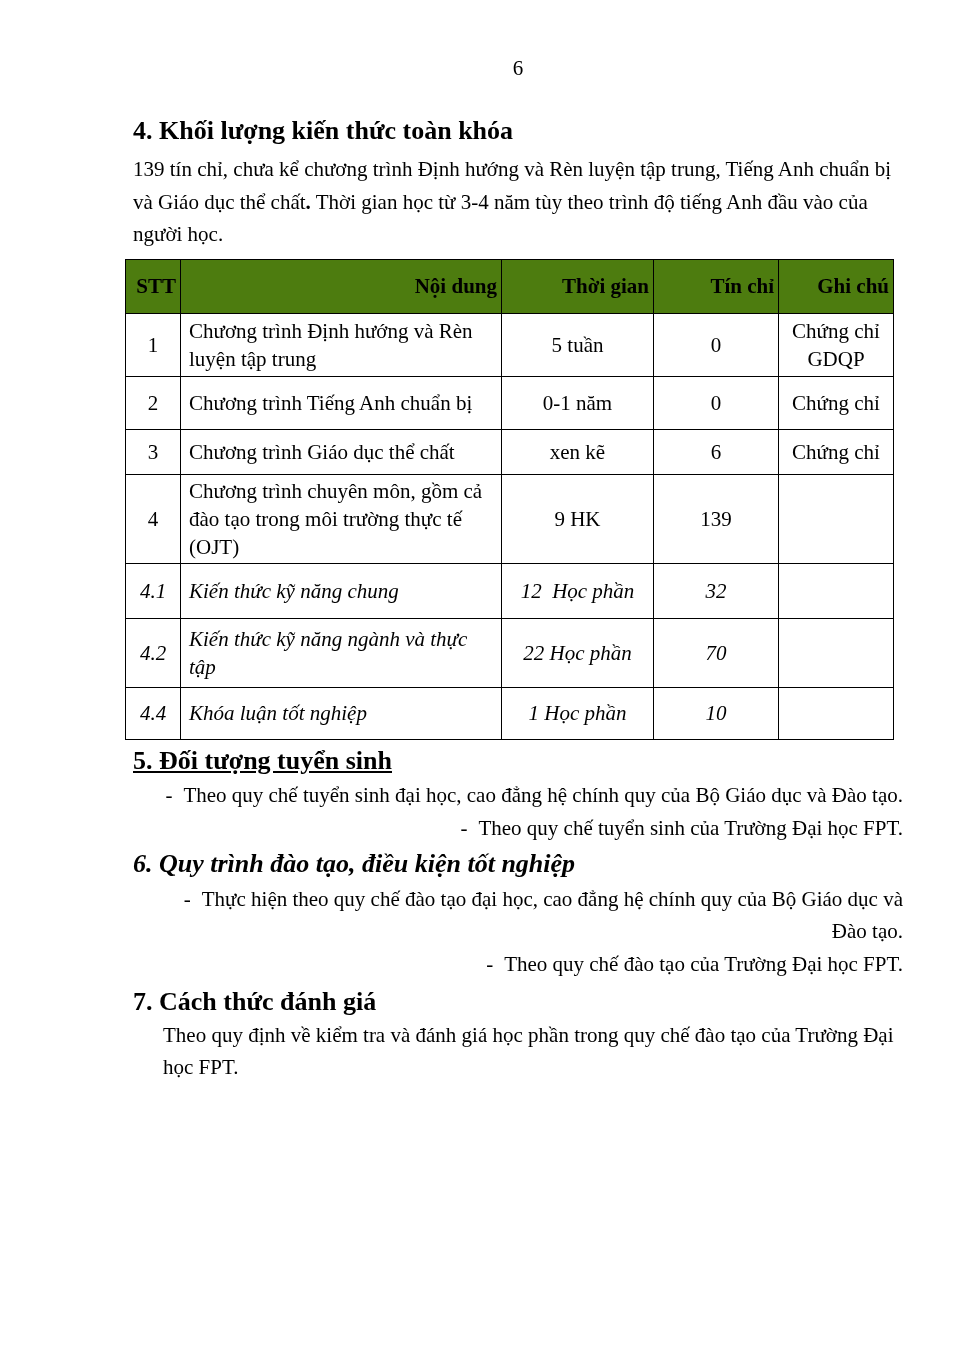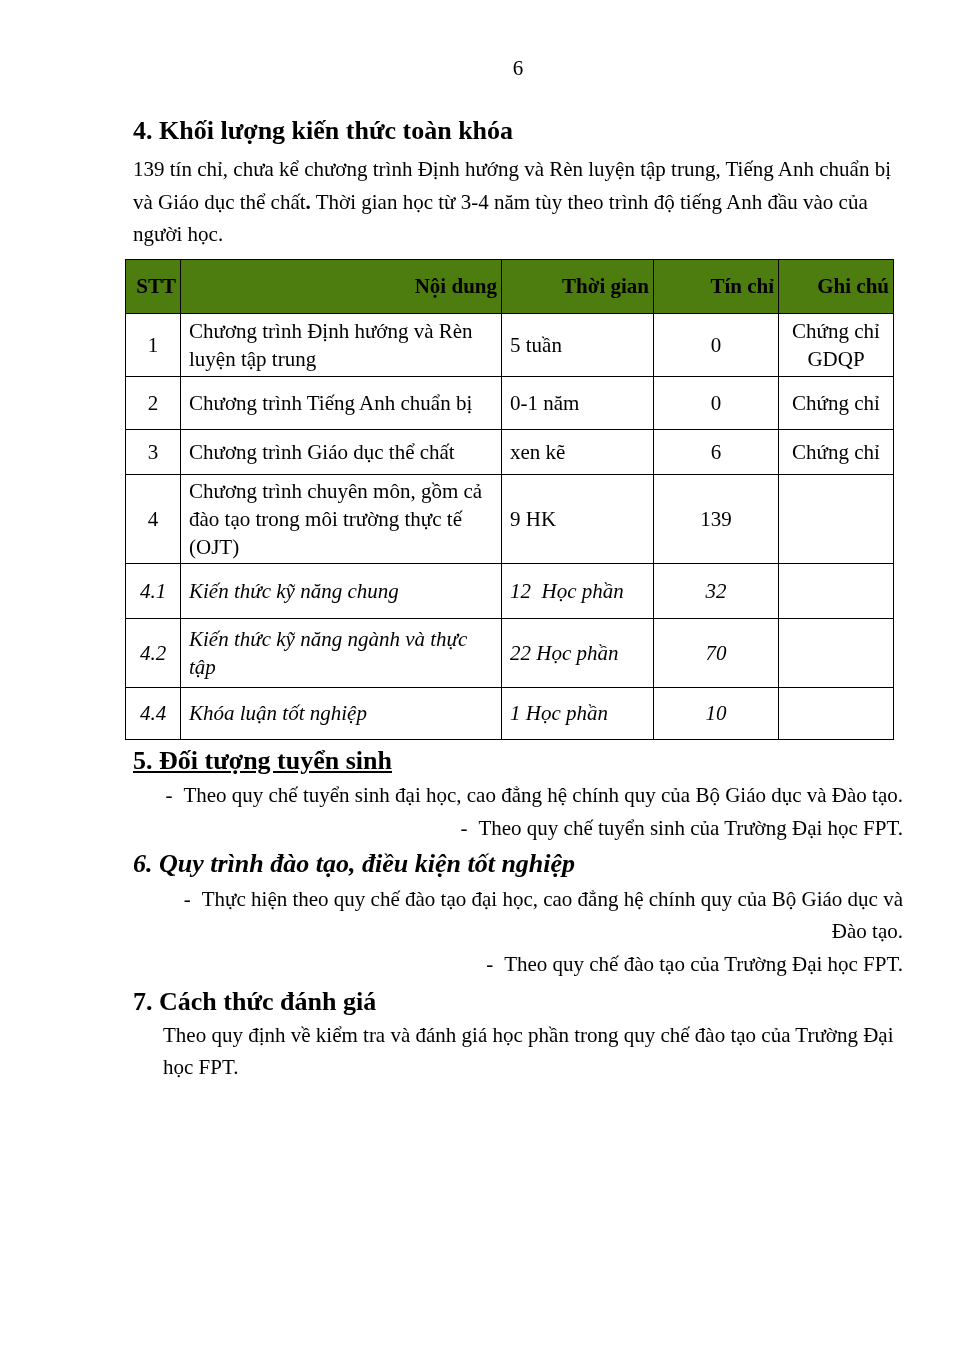--- a/index.html
+++ b/index.html
@@ -44,21 +44,21 @@
   table.curriculum th {
     background: #4d7c0f;
     font-weight: 700;
     text-align: right;
     line-height: 26px;
     padding: 4px 4px;
   }
   th.th-stt { word-break: break-all; }
   td.c { text-align: center; }
   td.l { text-align: left; padding-left: 10px; padding-right: 8px; }
-  td.time { white-space: pre-wrap; }
+  td.time { text-align: center; white-space: pre-wrap; }
   tr.italic-row td { font-style: italic; }
 
   .bullets { margin-top: 2px; text-align: right; }
   .bullet { margin: 0; padding-left: 58px; text-indent: -26px; }
   .dash { margin-right: 11px; }
   .sec7-body { margin: 0; padding-left: 30px; }
 </style>
 </head>
 <body>
 

